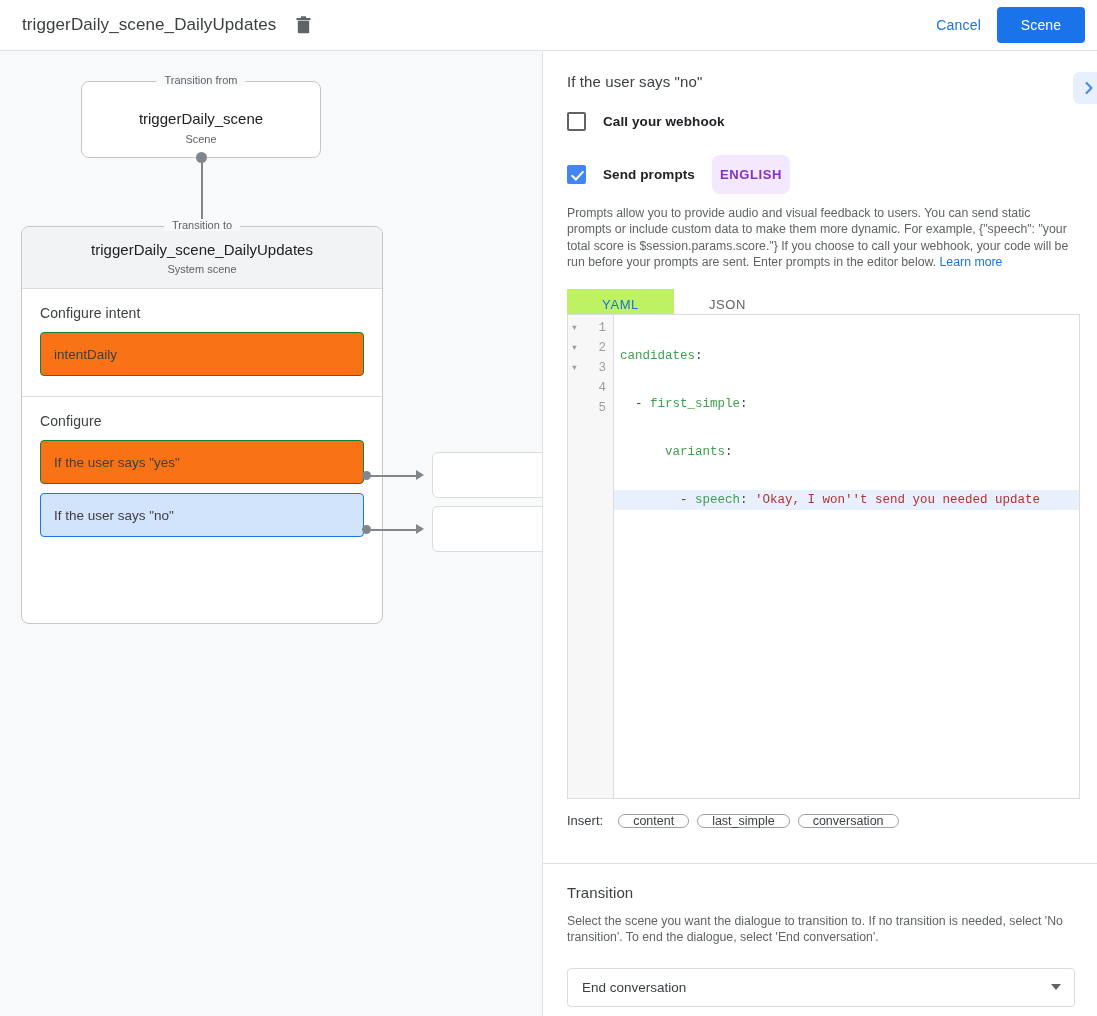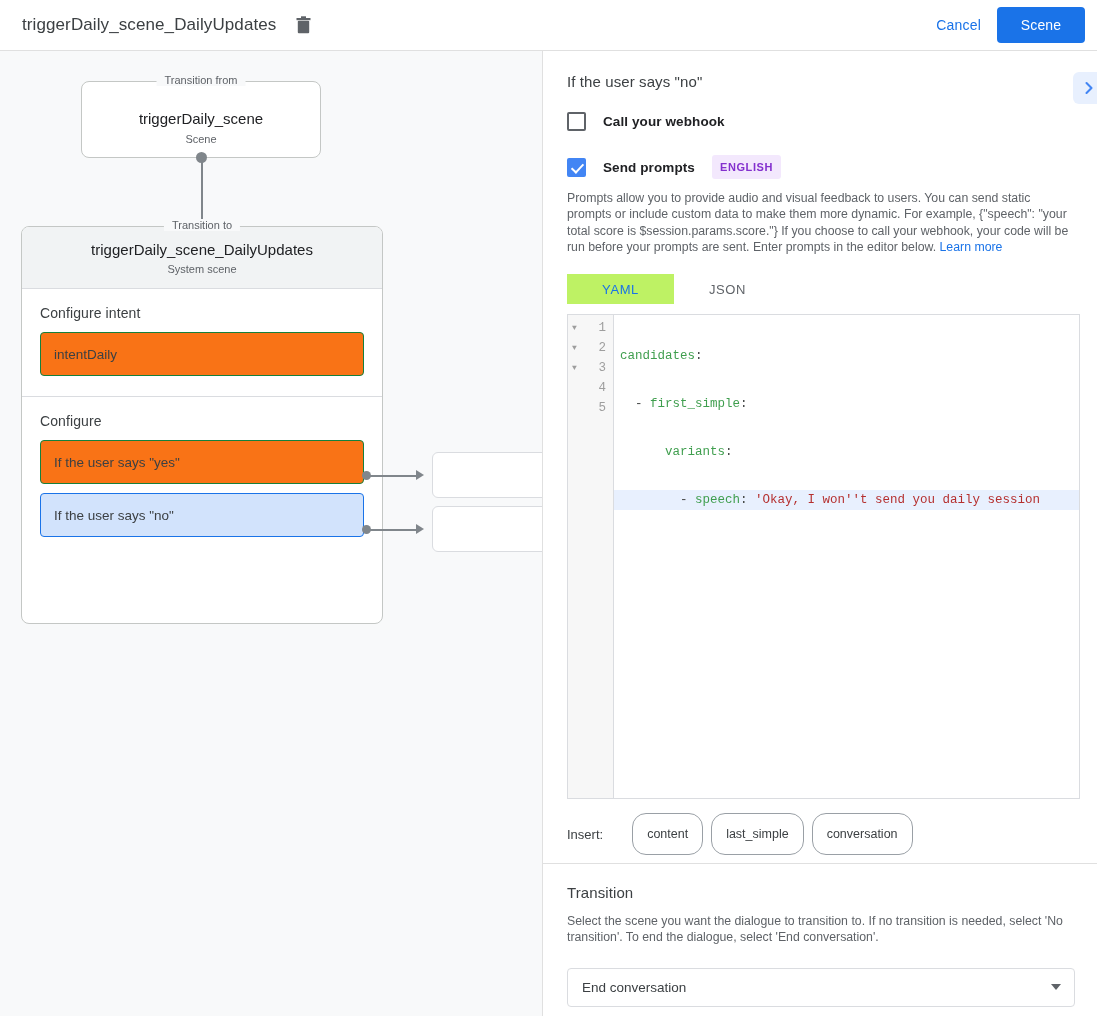--- a/index.html
+++ b/index.html
@@ -251,25 +251,25 @@
     margin-left: 17px;
     font-size: 13.5px;
     font-weight: bold;
     color: #202124;
     letter-spacing: .1px;
   }
   #lang-badge {
     margin-left: 17px;
     background: #f3e8fd;
     color: #8430ce;
-    font-size: 11px;
+    font-size: 13px;
     font-weight: bold;
     letter-spacing: .6px;
-    padding: 6px 8px;
-    border-radius: 3px;
+    padding: 12px 8px;
+    border-radius: 8px;
   }
 
   #prompt-desc {
     margin: 11px 24px 0 24px;
     width: 508px;
     font-size: 12.3px;
     line-height: 16.3px;
     color: #5f6368;
   }
   #prompt-desc a { color: #1a73e8; text-decoration: none; cursor: pointer; }
@@ -344,25 +344,25 @@
   .tok-punc { color: #444746; }
   .tok-str { color: #b5302f; }
   .tok-dash { color: #444746; }
 
   
   #insert-row {
     position: absolute;
     left: 24px; top: 762px;
     display: flex; align-items: center;
   }
-  #insert-label { font-size: 13px; color: #3c4043; margin-right: 29px; }
+  #insert-label { font-size: 13px; color: #3c4043; margin-right: 15px; }
   .chip {
     border: 1px solid #9aa0a6;
     border-radius: 14px;
-    height: 42px;
+    height: 14px;
     padding: 0 14px;
     display: flex; align-items: center;
     font-size: 12.5px;
     color: #3c4043;
     margin-right: 8px;
     cursor: pointer;
     background: #fff;
     font-family: inherit;
   }
 
@@ -511,21 +511,21 @@
           <span>4</span>
         </div>
       <div class="gline">
           <span>5</span>
         </div>
     </div>
     <div id="code">
       <div class="cline"><span class="tok-key">candidates</span><span class="tok-punc">:</span></div>
       <div class="cline"><span>  </span><span class="tok-dash">- </span><span class="tok-key">first_simple</span><span class="tok-punc">:</span></div>
       <div class="cline"><span>      </span><span class="tok-key">variants</span><span class="tok-punc">:</span></div>
-      <div class="cline active"><span>        </span><span class="tok-dash">- </span><span class="tok-key">speech</span><span class="tok-punc">: </span><span class="tok-str">'Okay, I won''t send you daily session</span></div>
+      <div class="cline active"><span>        </span><span class="tok-dash">- </span><span class="tok-key">speech</span><span class="tok-punc">: </span><span class="tok-str">'Okay, I won''t send you needed update</span></div>
       <div class="cline"></div>
     </div>
   </div>
 
   <div id="insert-row">
     <span id="insert-label">Insert:</span>
     <button class="chip">content</button>
     <button class="chip">last_simple</button>
     <button class="chip">conversation</button>
   </div>

